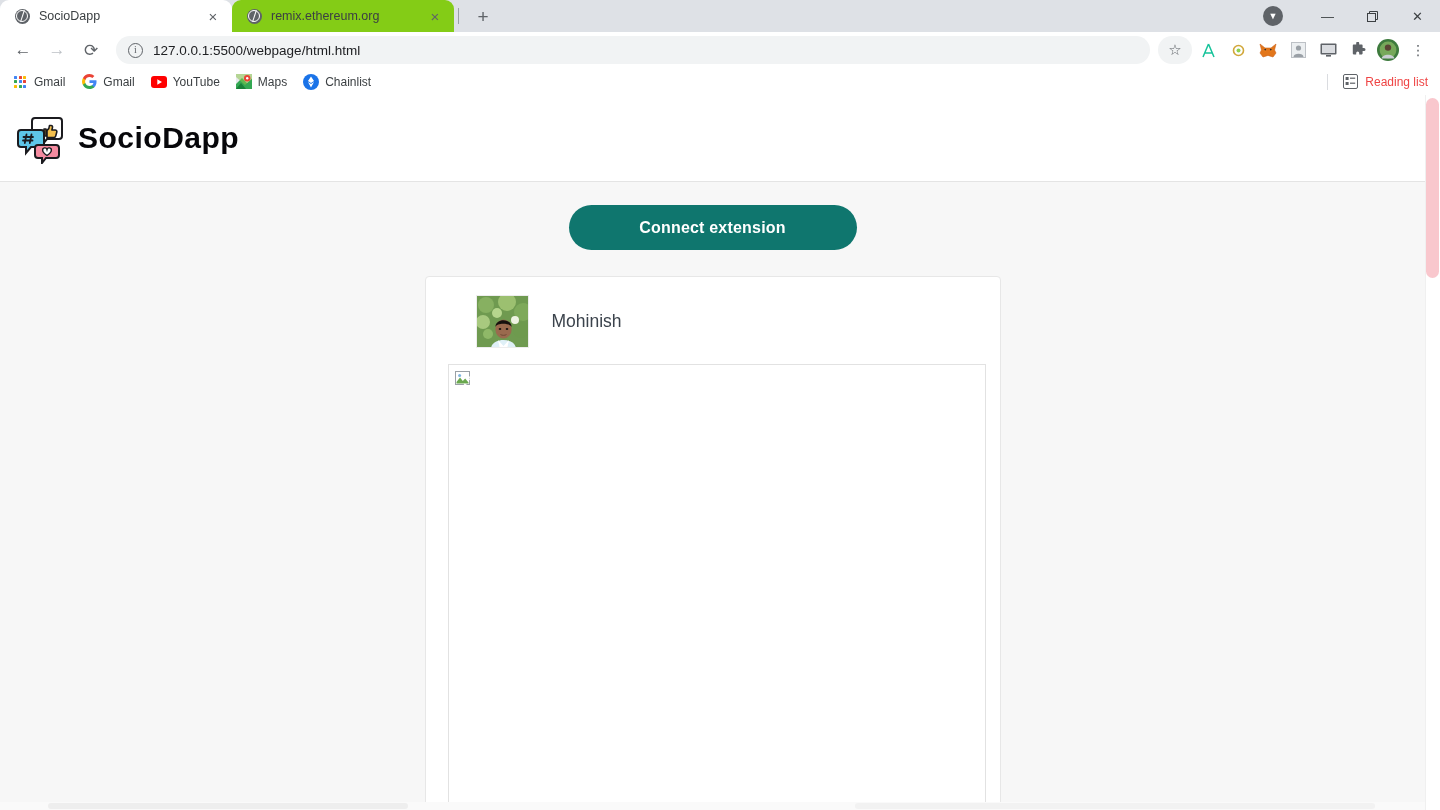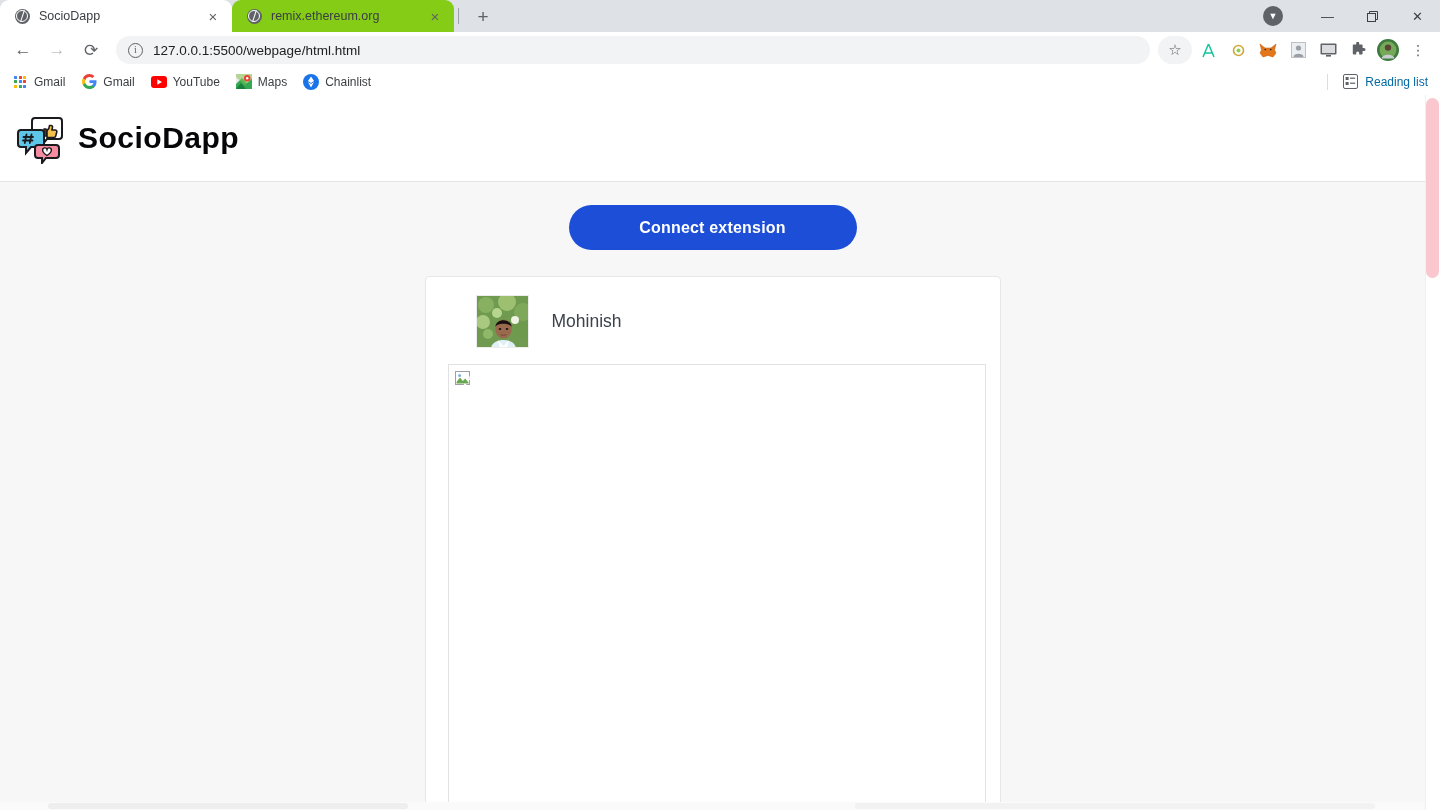--- a/index.html
+++ b/index.html
@@ -123,21 +123,21 @@
     position: relative;
   }
   .bm {
     display:flex; align-items:center; gap:6px;
     font-size:12px; color:#3c4043; margin-right: 16px;
     white-space: nowrap;
   }
   .bm-ico { width:16px; height:16px; flex:0 0 16px; display:flex; align-items:center; justify-content:center;}
   .reading-list {
     position:absolute; right:12px; display:flex; align-items:center; gap:7px;
-    font-size:12px; color:#0369a1;
+    font-size:12px; color:#ef4444;
   }
   .rl-divider { position:absolute; right: 112px; width:1px; height:16px; background:#dadce0; }
 
   
   .apps-grid { display:grid; grid-template-columns: repeat(3,3px); grid-template-rows: repeat(3,3px); gap:1.5px; }
   .apps-grid i { display:block; width:3px; height:3px; border-radius:0.5px; }
 
   
   .viewport {
     position:absolute; left:0; top:95px;
@@ -163,21 +163,21 @@
   }
   .site-nav { display:flex; align-items:center; gap: 34px; padding-right: 12px; }
   .site-nav a {
     font-size: 21px; font-weight: 700; color:#17507f;
     text-decoration:none; letter-spacing: .2px; white-space:nowrap;
   }
 
   .connect-wrap { display:flex; justify-content:center; padding-top: 23px; }
   .connect-btn {
     width: 288px; height: 45px; border:none;
-    background:#1d4ed8; color:#ffffff;
+    background:#0f766e; color:#ffffff;
     font-size: 16px; font-weight: 700;
     border-radius: 23px; cursor:pointer;
     font-family:"Liberation Sans", sans-serif;
     letter-spacing:.2px;
   }
 
   .post-card {
     width: 576px; margin: 26px auto 0; background:#ffffff;
     border: 1px solid #e7e7e7; border-radius: 4px;
     padding: 18px 14px 0 22px; min-height: 560px;

